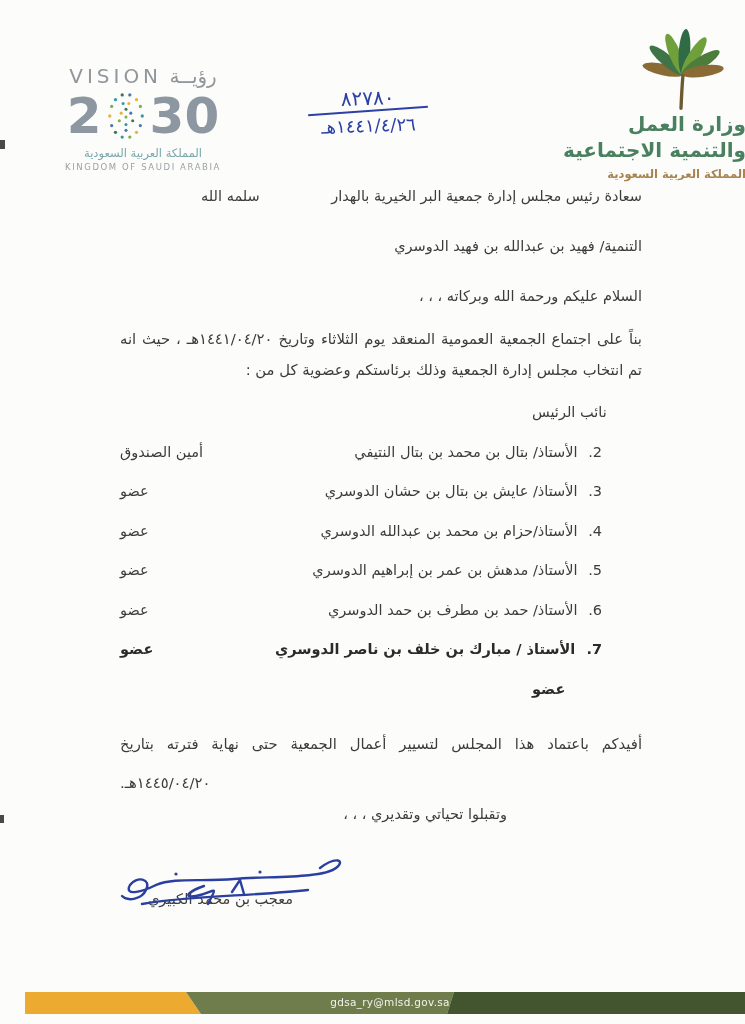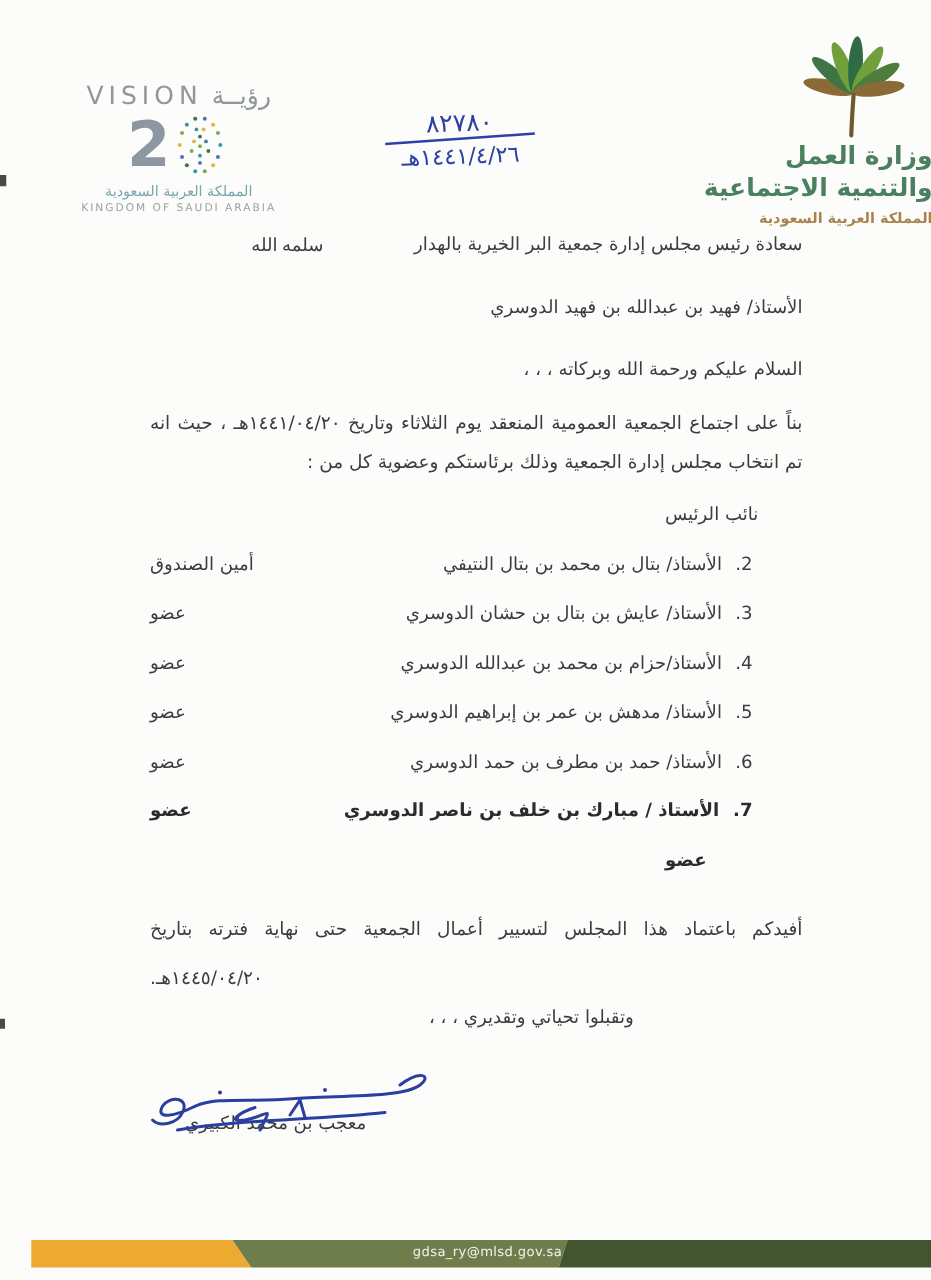--- a/index.html
+++ b/index.html
@@ -30,21 +30,21 @@
   .hand-line{width:120px;margin:0 auto;border-top:2.2px solid #2d40a5;transform:rotate(-2deg);}
   .hand-date{text-align:center;font-size:18px;margin-top:3px;direction:rtl;letter-spacing:1px;}
 
   
   .ministry{position:absolute;right:20px;top:26px;width:230px;text-align:right;}
   .ministry-palm{position:absolute;right:28px;top:2px;}
   .ministry-l1{position:absolute;right:6px;top:86px;font-size:20px;font-weight:bold;color:#4a8060;white-space:nowrap;}
   .ministry-l2{position:absolute;right:6px;top:112px;font-size:20px;font-weight:bold;color:#4a8060;white-space:nowrap;text-align:center;}
   .ministry-l3{position:absolute;right:6px;top:141px;font-size:11.5px;font-weight:bold;color:#a8834e;letter-spacing:1px;white-space:nowrap;}
   .addr-line1{position:absolute;right:130px;top:188px;font-size:14.5px;direction:rtl;white-space:nowrap;}
-  .salute-side{position:absolute;left:201px;top:188px;font-size:14.5px;direction:rtl;white-space:nowrap;font-family:Liberation Serif, serif;}
+  .salute-side{position:absolute;left:201px;top:188px;font-size:14.5px;direction:rtl;white-space:nowrap;}
   .addr-line2{position:absolute;right:130px;top:238px;font-size:14.5px;direction:rtl;white-space:nowrap;}
   .greeting{position:absolute;right:130px;top:288px;font-size:14.5px;direction:rtl;white-space:nowrap;}
 
   .body-par{position:absolute;left:120px;right:130px;top:323px;font-size:14.8px;direction:rtl;text-align:justify;line-height:31px;}
   .closing-par{position:absolute;left:120px;right:130px;top:724px;font-size:14.8px;direction:rtl;text-align:justify;text-align-last:left;line-height:39px;}
 
   .members{position:absolute;left:120px;right:130px;top:404px;direction:rtl;}
   .member-row{display:flex;justify-content:space-between;align-items:baseline;height:39.5px;font-size:14.5px;}
   .member-name-cell{padding-right:40px;white-space:nowrap;}
   .m-num{margin-left:6px;}
@@ -100,20 +100,21 @@
           <circle cx="23" cy="36" r="1.6" fill="#3898a2"></circle>
             <circle cx="18" cy="24" r="1.6" fill="#e5b244"></circle>
           <circle cx="28" cy="24" r="1.6" fill="#4a77b0"></circle>
             <circle cx="16" cy="32" r="1.6" fill="#7fae49"></circle>
           <circle cx="30" cy="32" r="1.6" fill="#3a7550"></circle>
             <circle cx="20" cy="14" r="1.6" fill="#3898a2"></circle>
           <circle cx="26" cy="14" r="1.6" fill="#e5b244"></circle>
             <circle cx="23" cy="42" r="1.6" fill="#4a77b0"></circle>
         </g>
       </svg>
+      <span>30</span>
     </div>
     <div class="vision-row3">المملكة العربية السعودية</div>
     <div class="vision-row4">KINGDOM OF SAUDI ARABIA</div>
   </div>
 
   <div class="hand-ref">
     <div class="hand-num">٨٢٧٨٠</div>
     <div class="hand-line"></div>
     <div class="hand-date">١٤٤١/٤/٢٦هـ</div>
   </div>
@@ -131,21 +132,21 @@
       </g>
       <path d="M47,50 C46,62 45.5,72 45,84" stroke="#6e5a31" stroke-width="3.5" fill="none" stroke-linecap="round"></path>
     </svg>
     <div class="ministry-l1">وزارة العمل</div>
     <div class="ministry-l2">والتنمية الاجتماعية</div>
     <div class="ministry-l3">المملكة العربية السعودية</div>
   </div>
 
   <div class="addr-line1">سعادة رئيس مجلس إدارة جمعية البر الخيرية بالهدار</div>
   <div class="salute-side">سلمه الله</div>
-  <div class="addr-line2">الأستاذ/ فهيد بن عبدالله بن فهيد الدوسري</div>
+  <div class="addr-line2">التنمية/ فهيد بن عبدالله بن فهيد الدوسري</div>
   <div class="greeting">السلام عليكم ورحمة الله وبركاته ، ، ،</div>
 
   <div class="body-par">بناً على اجتماع الجمعية العمومية المنعقد يوم الثلاثاء وتاريخ ١٤٤١/٠٤/٢٠هـ ، حيث انه تم انتخاب مجلس إدارة الجمعية وذلك برئاستكم وعضوية كل من :</div>
 
   <div class="members">
     <div class="member-row">
       <div class="member-role m-role">نائب الرئيس</div>
     </div>
 
     <div class="member-row">

